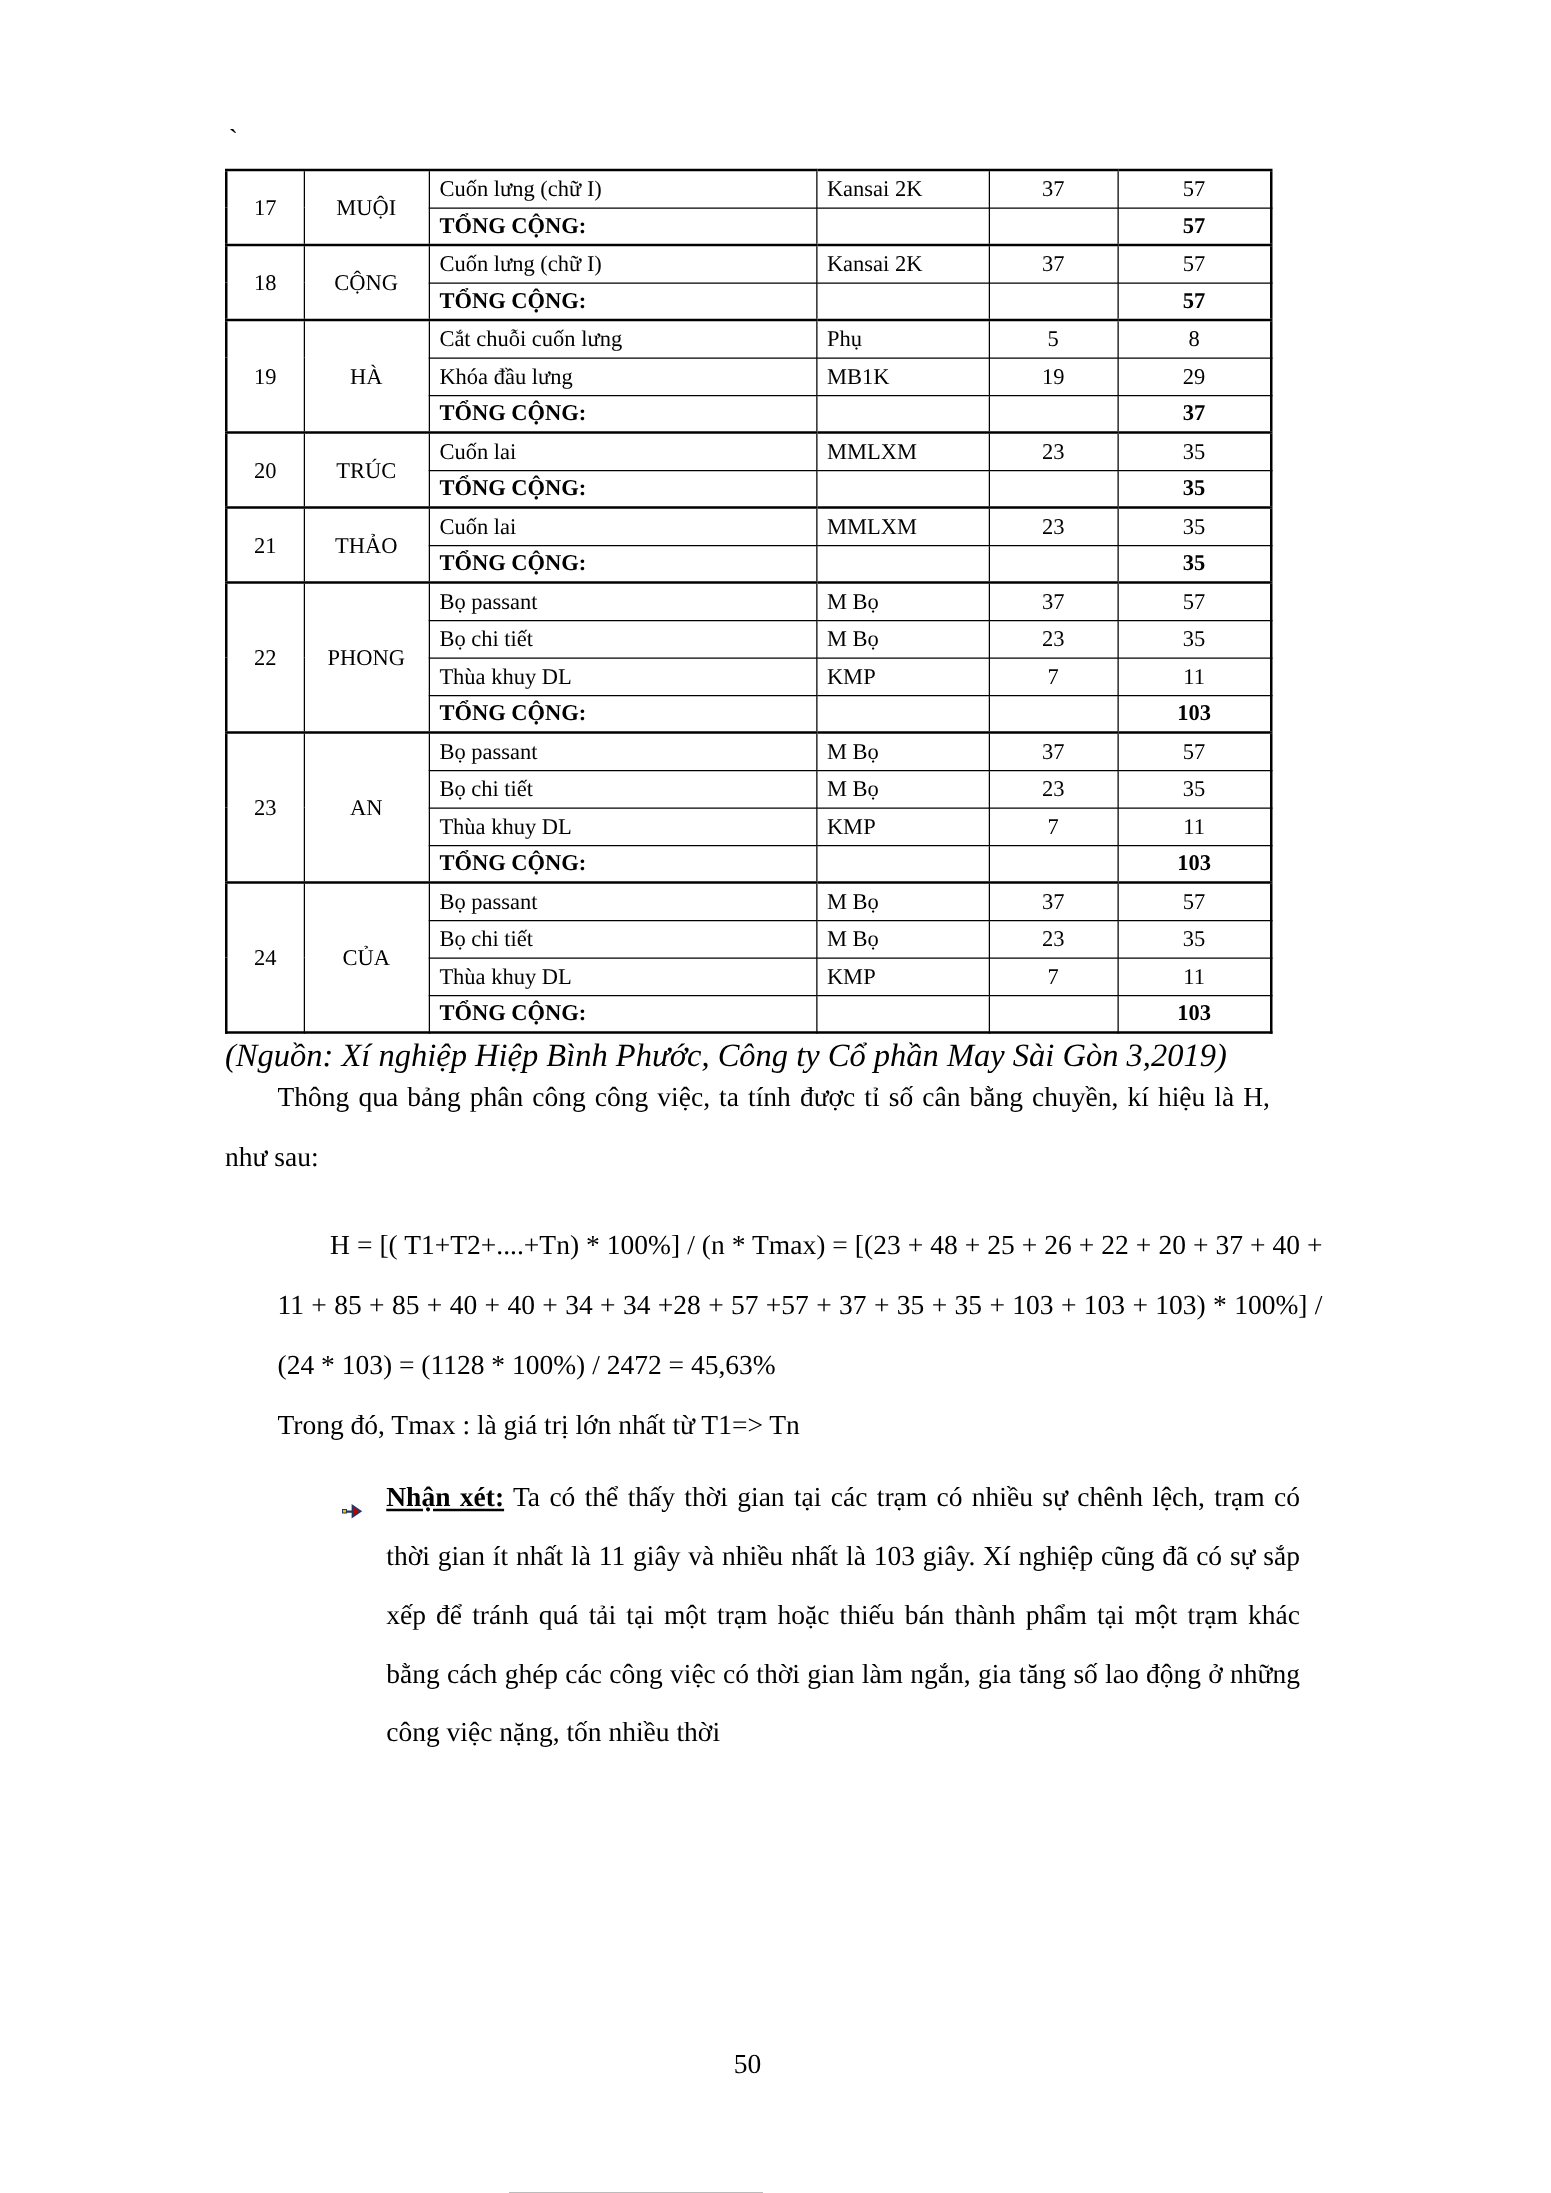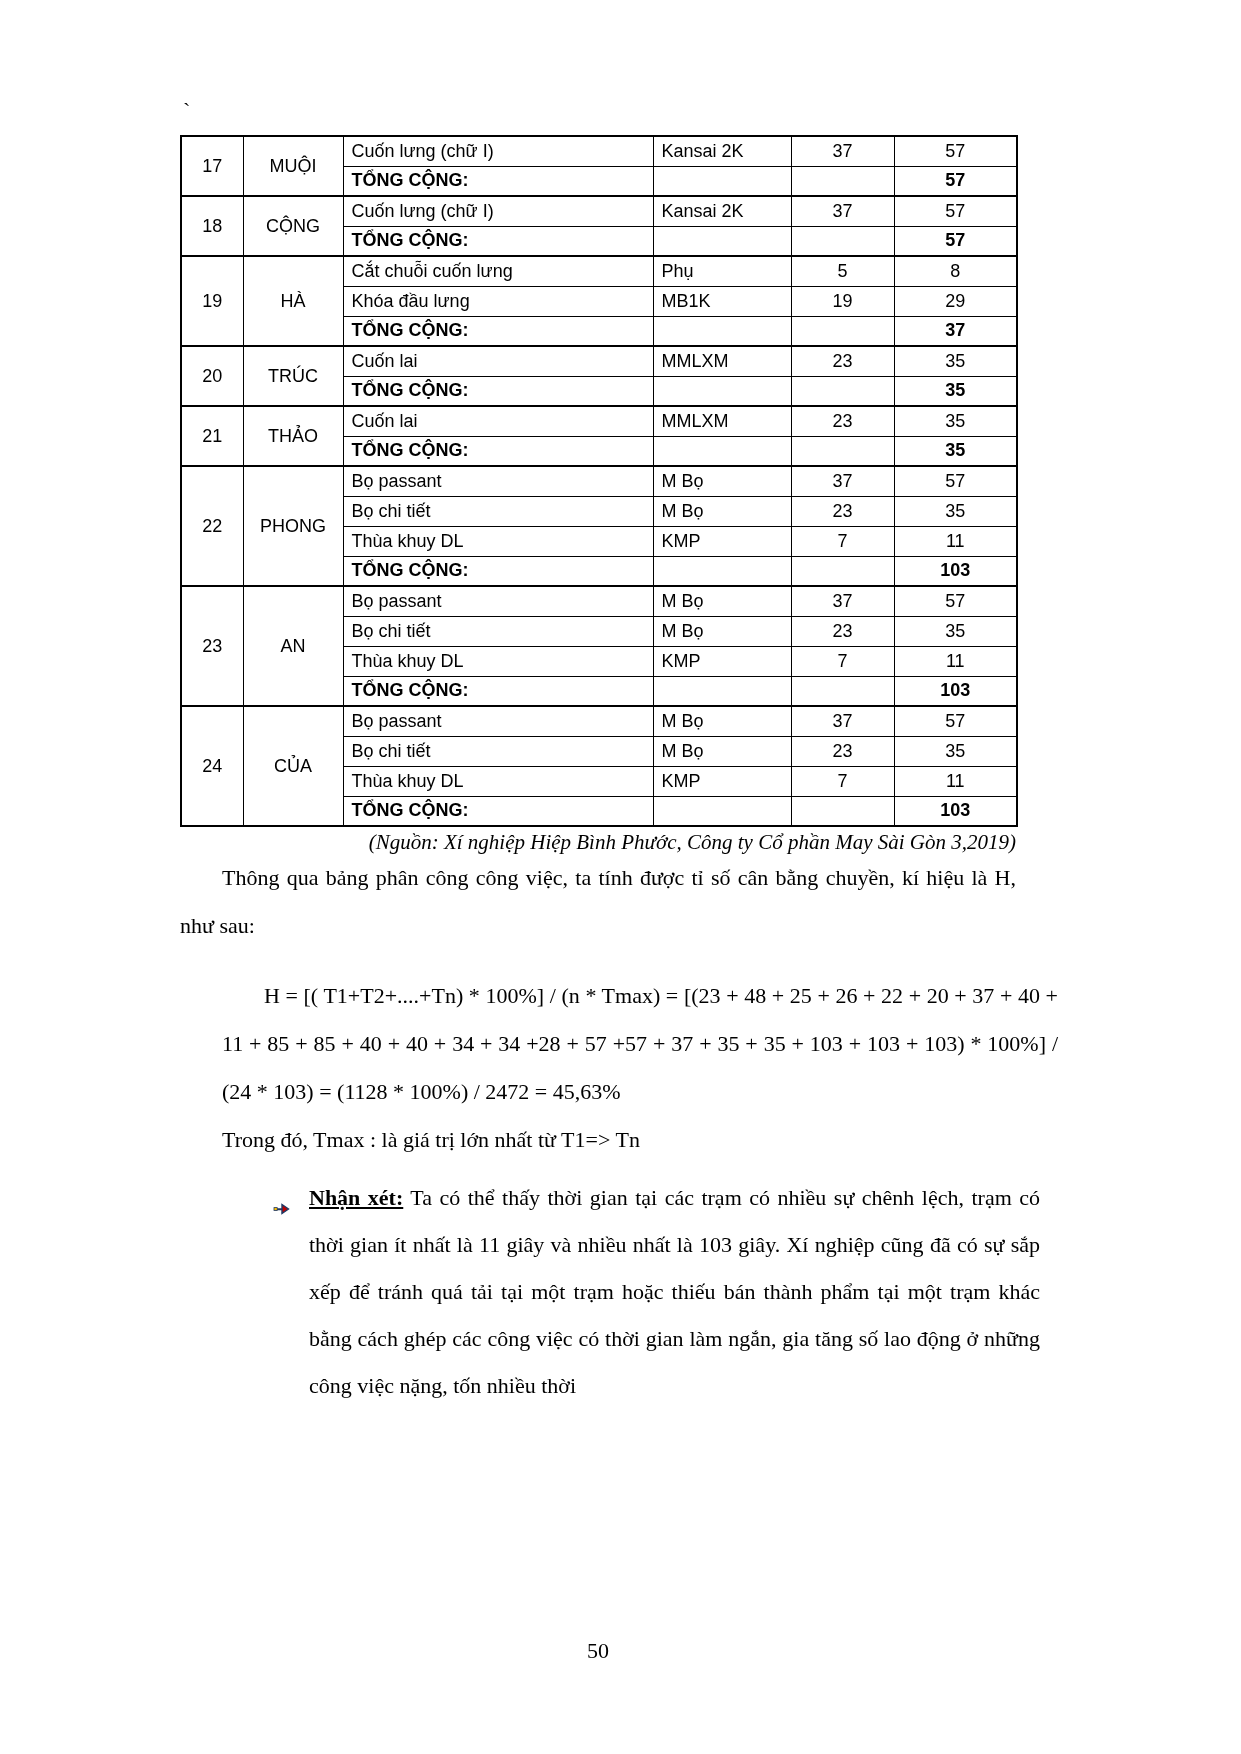--- a/index.html
+++ b/index.html
@@ -20,21 +20,21 @@
     top: 98px;
     font-size: 22px;
   }
   table.assign {
     position: absolute;
     left: 180px;
     top: 135px;
     width: 836px;
     border-collapse: collapse;
     table-layout: fixed;
-    font-family: Liberation Sans, sans-serif;
+    font-family: Liberation Serif, serif;
     font-size: 18px;
     border: 2px solid #000;
   }
   table.assign td {
     border: 1px solid #000;
     height: 30px;
     padding: 0 8px;
     overflow: hidden;
     white-space: nowrap;
     vertical-align: middle;
@@ -49,23 +49,23 @@
     width: 836px;
     font-size: 22px;
     line-height: 48px;
     text-align: justify;
   }
   .source-line {
     position: absolute;
     left: 180px;
     width: 836px;
     top: 830px;
-    text-align: right;
+    text-align: left;
     font-style: italic;
-    font-size: 21px;
+    font-size: 26px;
   }
   .intro-para   { top: 854px;  text-indent: 42px; }
   .formula-para { top: 972px;  text-indent: 42px; margin-left: 42px; }
   .tmax-para    { top: 1116px; text-indent: 42px; text-align: left; }
   .remark-para {
     position: absolute;
     left: 285px;
     width: 731px;
     top: 1174px;
     font-size: 22px;

